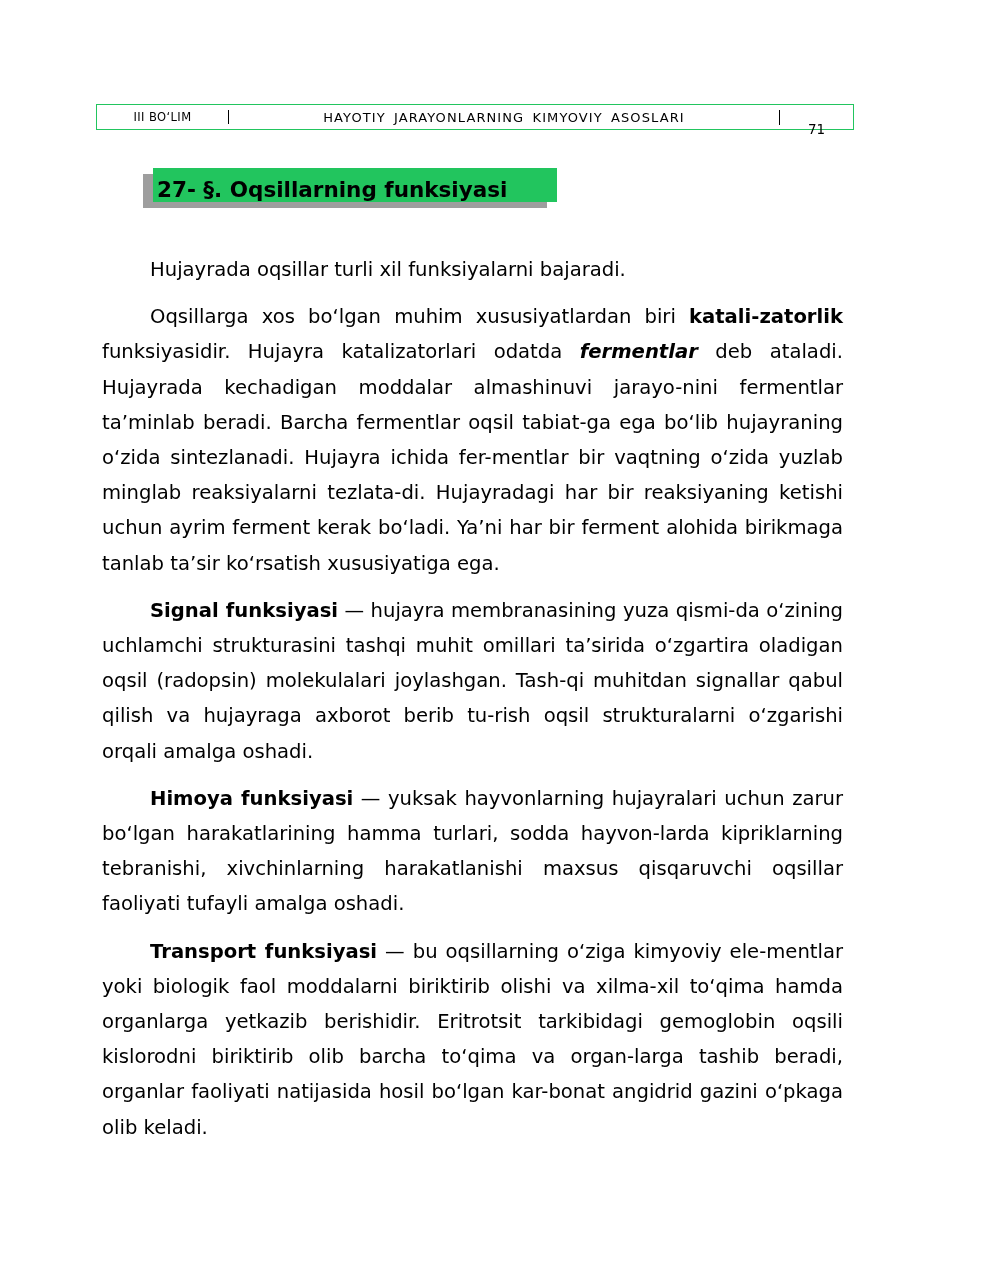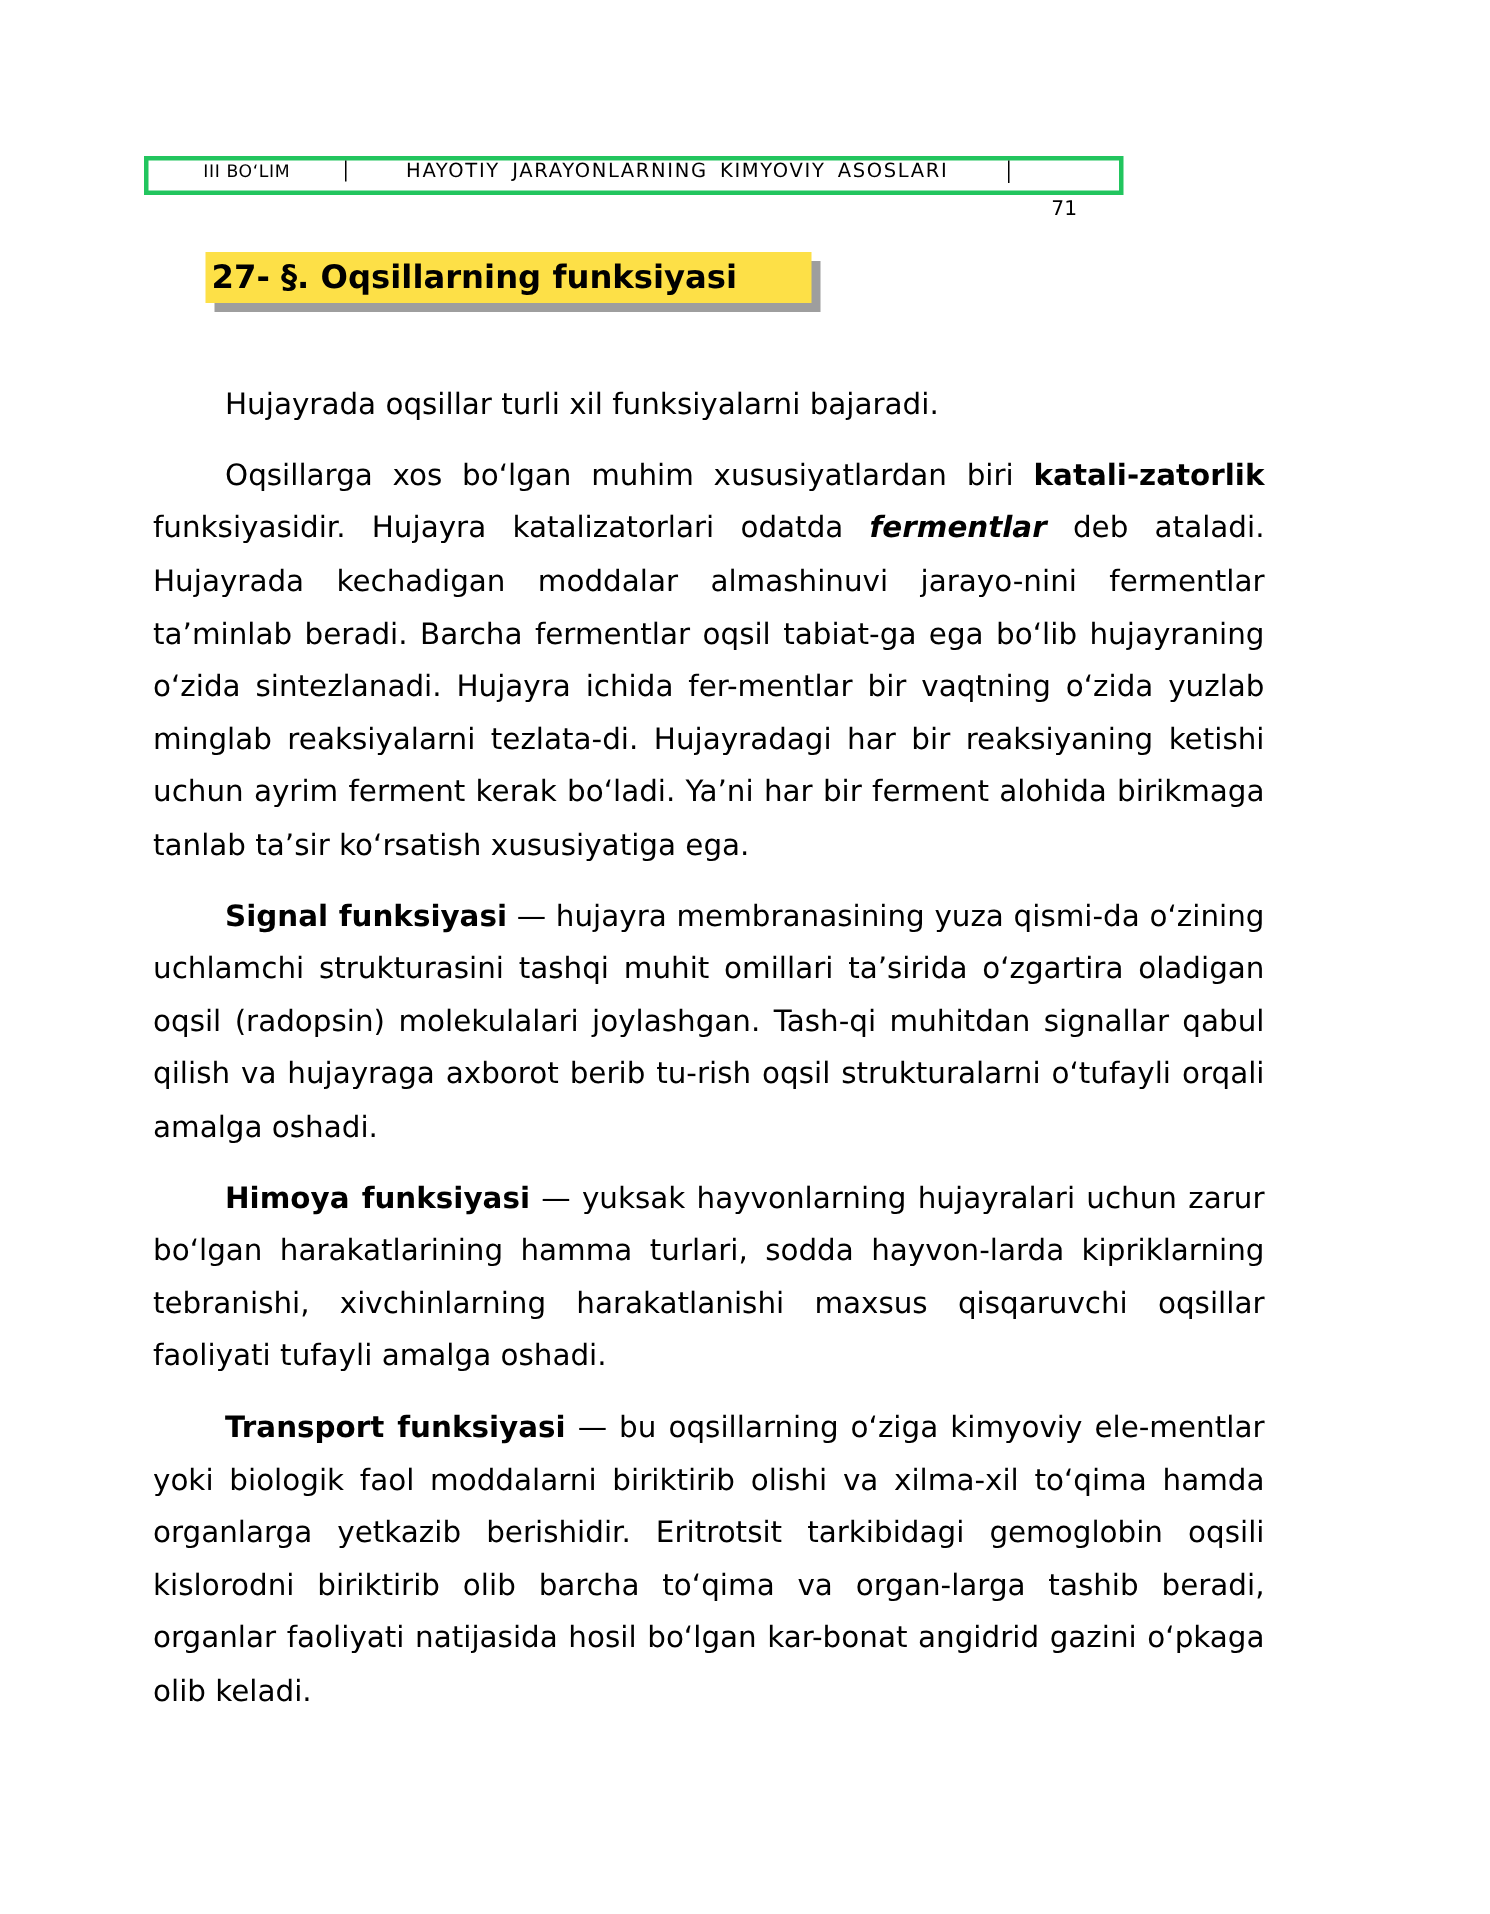--- a/index.html
+++ b/index.html
@@ -20,26 +20,26 @@
     left: 0; top: 0;
     width: 993px;
     height: 1276px;
   }
 
   
   .header-bar {
     position: absolute;
     left: 96px;
     top: 104px;
-    width: 653px;
+    width: 758px;
     height: 26px;
-    border: 3px solid #22c55e;
+    border: 1px solid #22c55e;
     box-sizing: border-box;
     display: flex;
-    align-items: flex-start;
+    align-items: center;
   }
   .header-section {
     width: 131px;
     border-right: 1px solid #000;
     display: flex;
     align-items: center;
     justify-content: center;
   }
   .header-section span {
     font-size: 11.5px;
@@ -80,27 +80,27 @@
   .heading-shadow {
     position: absolute;
     left: 6px;
     top: 6px;
     width: 404px;
     height: 34px;
     background: #9e9e9e;
   }
   .heading-box {
     position: absolute;
-    left: 0;
+    left: 16px;
     top: 0;
     width: 404px;
     height: 34px;
-    background: #fde047;
+    background: #22c55e;
     display: flex;
-    align-items: center;
+    align-items: flex-end;
     padding-left: 4px;
     box-sizing: border-box;
   }
   .heading-box span {
     font-size: 21.5px;
     font-weight: bold;
     letter-spacing: 0px;
   }
 
   
@@ -154,21 +154,21 @@
     <p>
       <span>Hujayrada oqsillar turli xil funksiyalarni bajaradi.</span>
     </p>
 
 
     <p>
       <span>Oqsillarga xos bo‘lgan muhim xususiyatlardan biri </span><b>katali-zatorlik</b><span> funksiyasidir. Hujayra katalizatorlari odatda </span><i>fermentlar</i><span> deb ataladi. Hujayrada kechadigan moddalar almashinuvi jarayo-nini fermentlar ta’minlab beradi. Barcha fermentlar oqsil tabiat-ga ega bo‘lib hujayraning o‘zida sintezlanadi. Hujayra ichida fer-mentlar bir vaqtning o‘zida yuzlab minglab reaksiyalarni tezlata-di. Hujayradagi har bir reaksiyaning ketishi uchun ayrim ferment kerak bo‘ladi. Ya’ni har bir ferment alohida birikmaga tanlab ta’sir ko‘rsatish xususiyatiga ega.</span>
     </p>
 
     <p>
-      <b>Signal funksiyasi</b><span> — hujayra membranasining yuza qismi-da o‘zining uchlamchi strukturasini tashqi muhit omillari ta’sirida o‘zgartira oladigan oqsil (radopsin) molekulalari joylashgan. Tash-qi muhitdan signallar qabul qilish va hujayraga axborot berib tu-rish oqsil strukturalarni o‘tufayli orqali amalga oshadi.</span>
+      <b>Signal funksiyasi</b><span> — hujayra membranasining yuza qismi-da o‘zining uchlamchi strukturasini tashqi muhit omillari ta’sirida o‘zgartira oladigan oqsil (radopsin) molekulalari joylashgan. Tash-qi muhitdan signallar qabul qilish va hujayraga axborot berib tu-rish oqsil strukturalarni o‘zgarishi orqali amalga oshadi.</span>
     </p>
 
     <p>
       <b>Himoya funksiyasi</b><span> — yuksak hayvonlarning hujayralari uchun zarur bo‘lgan harakatlarining hamma turlari, sodda hayvon-larda kipriklarning tebranishi, xivchinlarning harakatlanishi maxsus qisqaruvchi oqsillar faoliyati tufayli amalga oshadi.</span>
     </p>
 
     <p>
       <b>Transport funksiyasi</b><span> — bu oqsillarning o‘ziga kimyoviy ele-mentlar yoki biologik faol moddalarni biriktirib olishi va xilma-xil to‘qima hamda organlarga yetkazib berishidir. Eritrotsit tarkibidagi gemoglobin oqsili kislorodni biriktirib olib barcha to‘qima va organ-larga tashib beradi, organlar faoliyati natijasida hosil bo‘lgan kar-bonat angidrid gazini o‘pkaga olib keladi.</span>
     </p>
 

